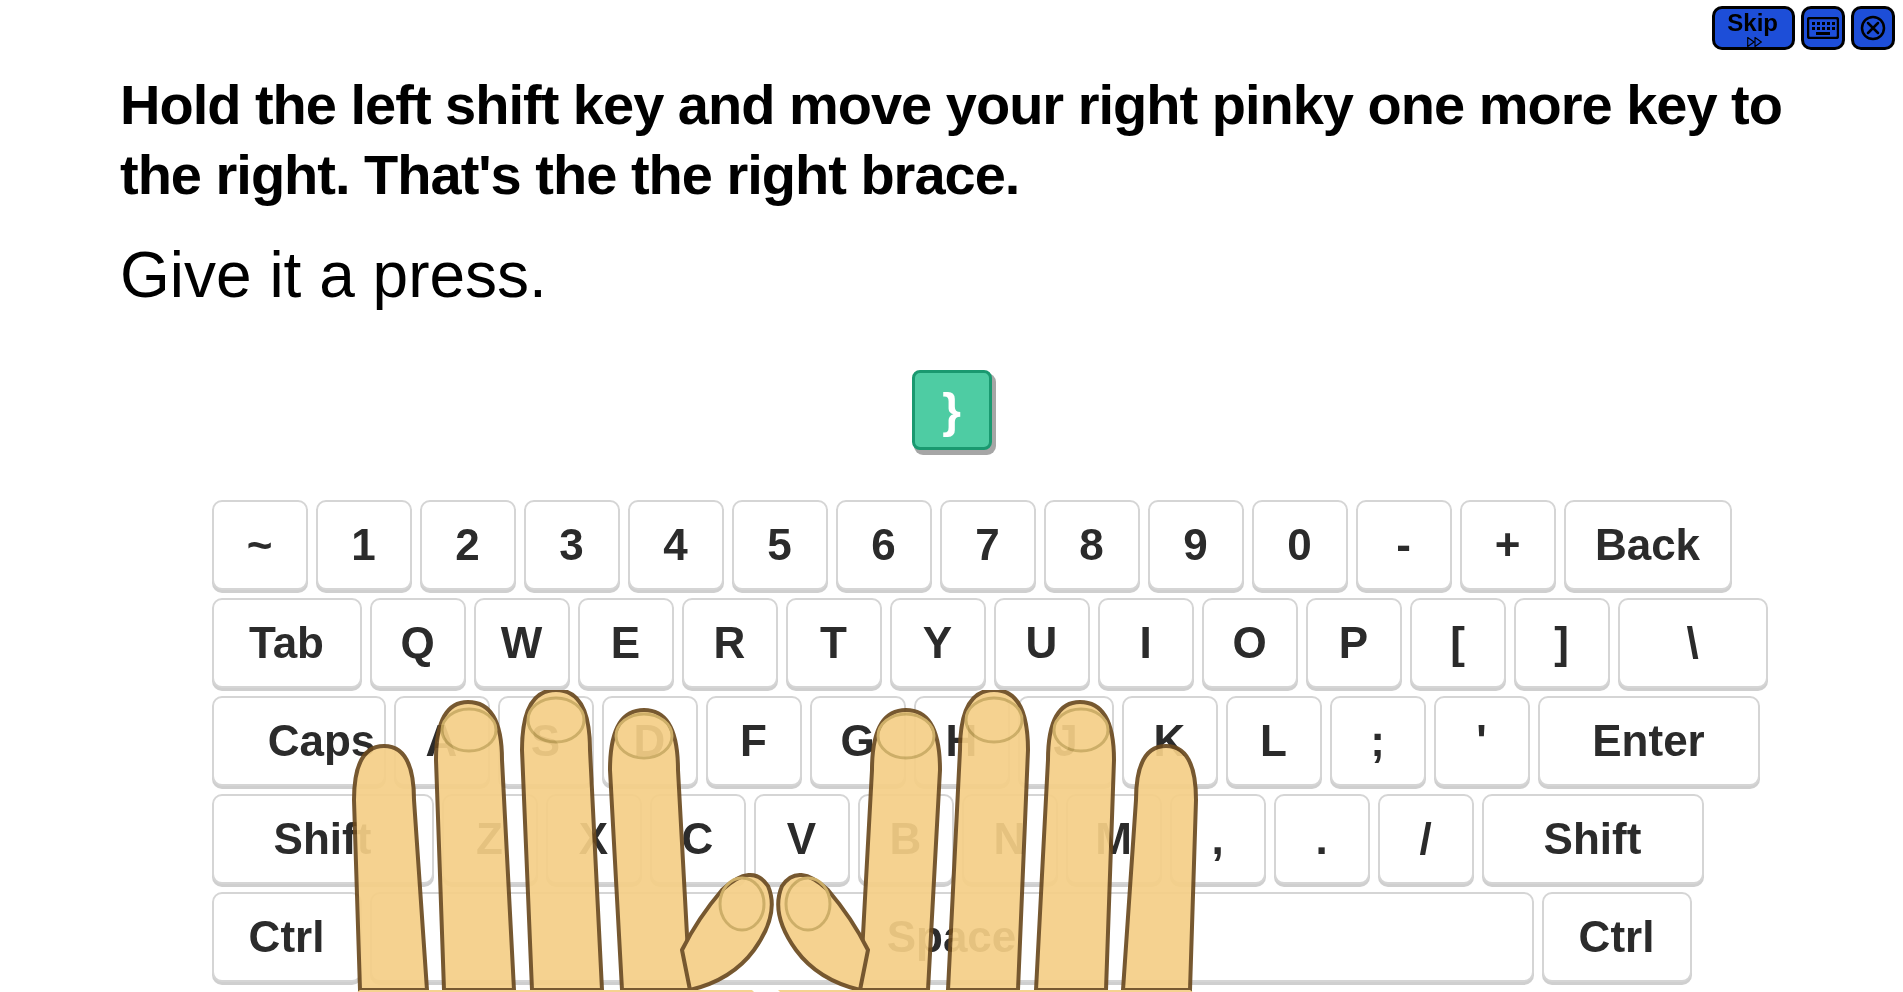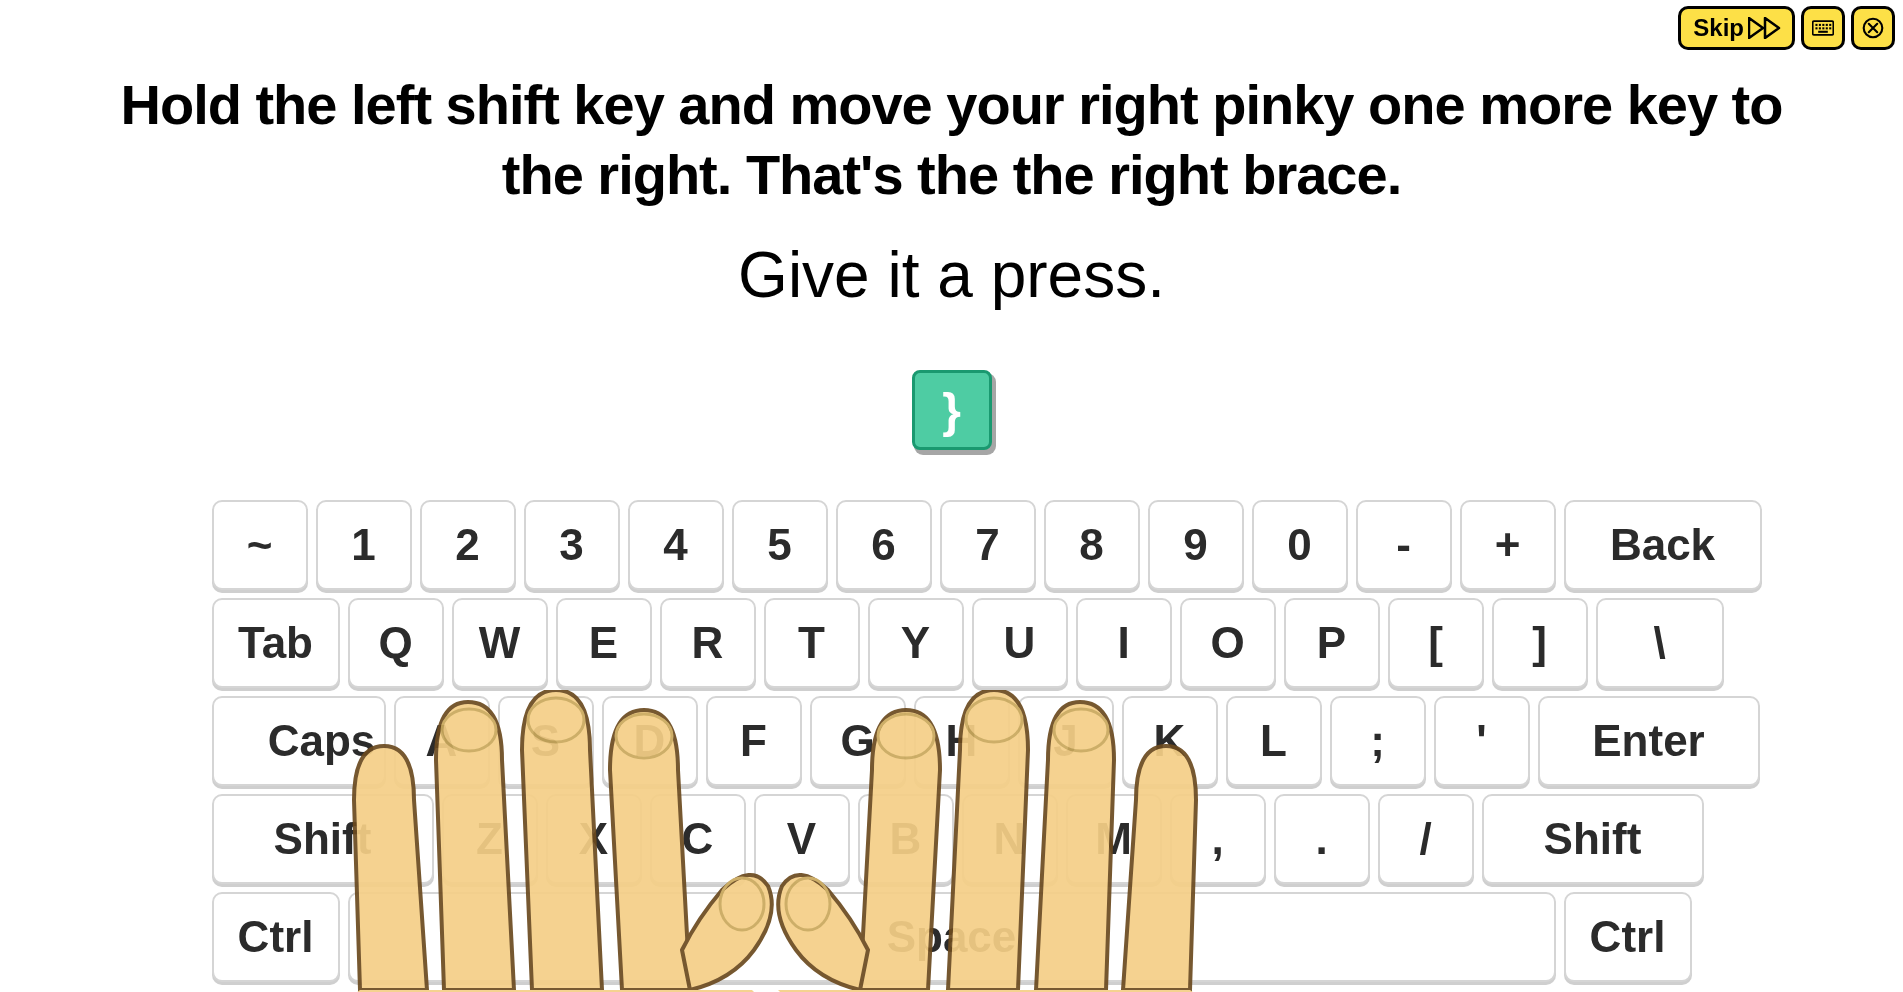--- a/index.html
+++ b/index.html
@@ -14,35 +14,36 @@
 .topbar {
   position: absolute;
   top: 6px;
   right: 8px;
   display: flex;
   gap: 6px;
 }
 .tb-btn {
   border: 3px solid #000;
   border-radius: 10px;
-  background: #fde047;
+  background: #1d4ed8;
   height: 44px;
   display: flex;
   align-items: center;
   justify-content: center;
   cursor: pointer;
   font-weight: 900;
   font-size: 24px;
   padding: 0 8px;
+  flex-direction: column;
 }
 .tb-skip { padding: 0 10px 0 12px; }
 .tb-skip-label { margin-right: 4px; }
 .tb-icon { width: 44px; }
 .instruction {
-  text-align: center;
+  text-align: left;
   margin-top: 70px;
   padding: 0 120px;
 }
 .instruction h1 {
   font-size: 56px;
   font-weight: 900;
   line-height: 1.25;
   letter-spacing: -1px;
 }
 .instruction h2 {
@@ -89,25 +90,25 @@
   box-shadow: 0 3px 0 #cfcfcf;
   display: flex;
   align-items: center;
   justify-content: center;
   font-size: 44px;
   font-weight: 900;
   color: #2b2b2b;
   flex: 0 0 auto;
 }
 .w1 { width: 96px; }
-.w15 { width: 128px; }
+.w15 { width: 150px; }
 .w175 { width: 174px; padding-left: 46px; }
 .w2 { width: 222px; }
 .w225 { width: 222px; }
-.wback { width: 198px; }
+.wback { width: 168px; }
 .wspace { flex: 1; }
 .hands {
   position: absolute;
   left: 50%;
   transform: translateX(-50%);
   top: 690px;
   width: 1480px;
   height: 320px;
   pointer-events: none;
 }

